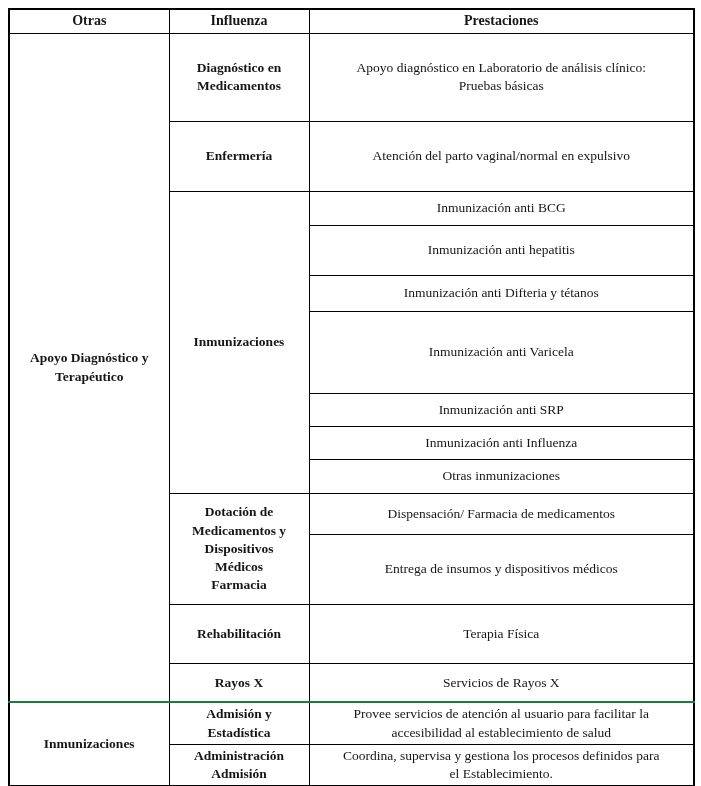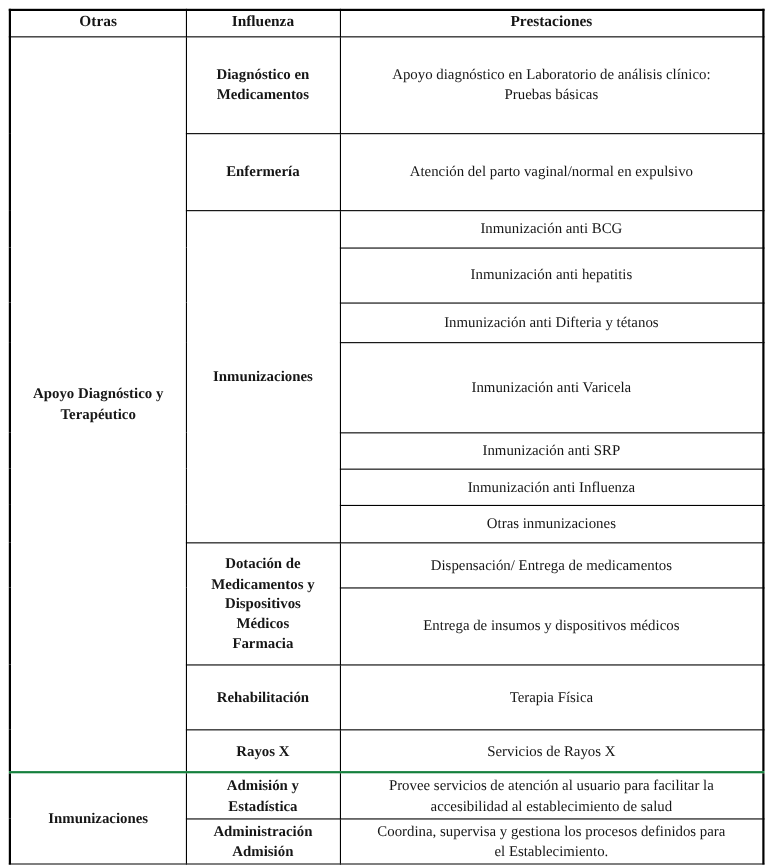--- a/index.html
+++ b/index.html
@@ -112,21 +112,21 @@
       </tr>
       <tr class="r9">
         <td class="prest">Otras inmunizaciones</td>
       </tr>
       <tr class="r10">
         <td class="serv" rowspan="2">Dotación de
 Medicamentos y
 Dispositivos
 Médicos
 Farmacia</td>
-        <td class="prest">Dispensación/ Entrega de medicamentos</td>
+        <td class="prest">Dispensación/ Farmacia de medicamentos</td>
       </tr>
       <tr class="r11">
         <td class="prest">Entrega de insumos y dispositivos médicos</td>
       </tr>
       <tr class="r12">
         <td class="serv">Rehabilitación</td>
         <td class="prest">Terapia Física</td>
       </tr>
       <tr class="r13">
         <td class="serv">Rayos  X</td>

